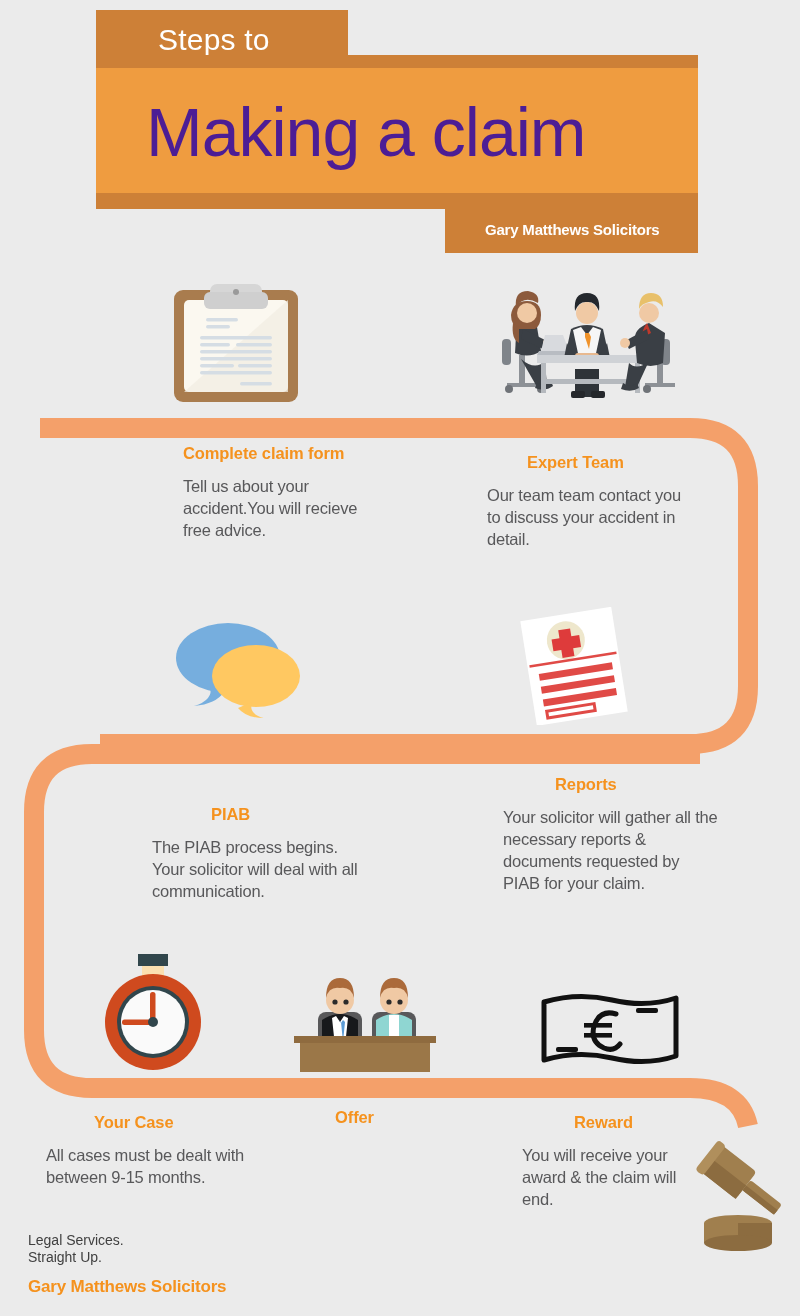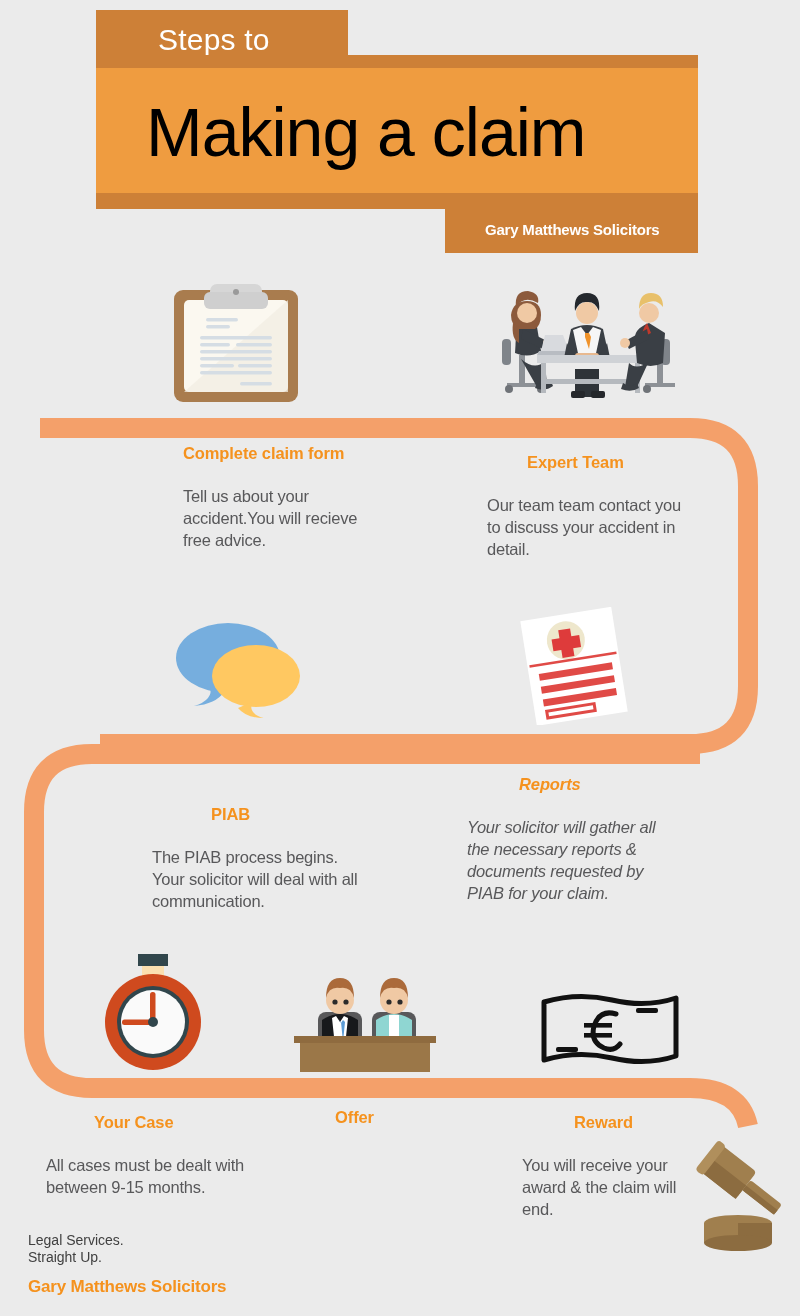--- a/index.html
+++ b/index.html
@@ -31,21 +31,21 @@
     width: 602px; height: 14px;
     background: #cd8037;
   }
   .hdr-band {
     position: absolute; left: 96px; top: 68px;
     width: 602px; height: 125px;
     background: #ef9c40;
   }
   .hdr-band span {
     position: absolute; left: 50px; top: 22px;
-    color: #000000; font-size: 68px; font-weight: 400;
+    color: #4c1d95; font-size: 68px; font-weight: 400;
     letter-spacing: -1px; line-height: 84px;
   }
   .hdr-strip-bot {
     position: absolute; left: 96px; top: 193px;
     width: 602px; height: 16px;
     background: #cd8037;
   }
   .hdr-company {
     position: absolute; left: 445px; top: 208px;
     width: 253px; height: 45px;
@@ -61,31 +61,31 @@
   .snake { position: absolute; left: 0; top: 400px; pointer-events: none; }
 
   
   .blk { position: absolute; }
   .blk .t {
     color: #f5921e; font-size: 16.5px; font-weight: 700;
     line-height: 20px; letter-spacing: -.1px;
   }
   .blk .b {
     color: #58585a; font-size: 16.5px; font-weight: 400;
-    line-height: 22px; margin-top: 22px; letter-spacing: -.2px;
+    line-height: 22px; margin-top: 12px; letter-spacing: -.2px;
   }
 
   .blk-claim   { left: 183px; top: 443px; width: 200px; }
   .blk-expert  { left: 487px; top: 452px; width: 210px; }
   .blk-expert .t { margin-left: 40px; }
   .blk-claim .t { }
 
   .blk-piab    { left: 152px; top: 804px; width: 210px; }
   .blk-piab .t { margin-left: 59px; }
-  .blk-reports { left: 467px; top: 774px; width: 215px; font-style: italic; }
+  .blk-reports { left: 503px; top: 774px; width: 215px; }
   .blk-reports .t { margin-left: 52px; }
 
   .blk-case    { left: 46px; top: 1112px; width: 215px; }
   .blk-case .t { margin-left: 48px; }
   .blk-offer   { left: 290px; top: 1107px; width: 210px; }
   .blk-offer .t { margin-left: 45px; }
   .blk-reward  { left: 522px; top: 1112px; width: 185px; }
   .blk-reward .t { margin-left: 52px; }
 
   

